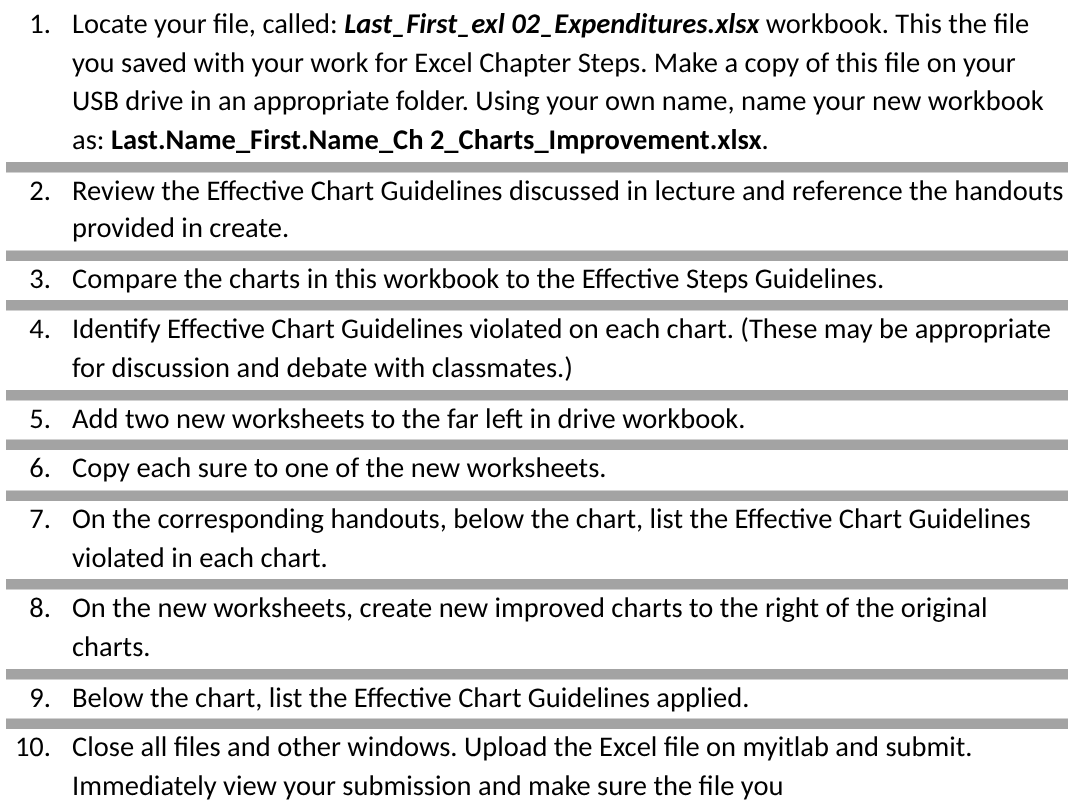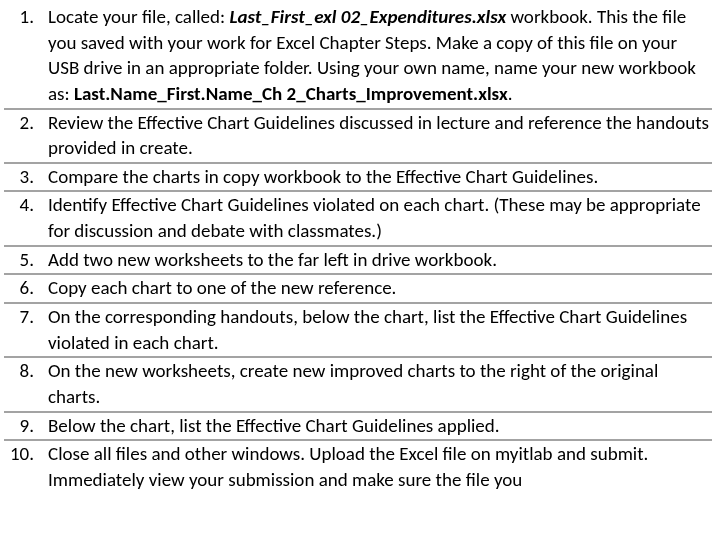--- a/index.html
+++ b/index.html
@@ -15,42 +15,42 @@
       overflow: hidden;
     }
     ol {
       list-style: none;
       counter-reset: item;
     }
     li {
       counter-increment: item;
       position: relative;
       padding-left: 44px;
-      border-bottom: 2px solid #a3a3a3;
+      border-bottom: 7px solid #a3a3a3;
       padding-bottom: 1px;
       padding-top: 0px;
     }
     li:last-child { border-bottom: none; }
     li::before {
       content: counter(item) ".";
       position: absolute;
       left: 0;
       text-align: right;
       width: 30px;
     }
     .bold { font-weight: bold; }
     .italic { font-style: italic; }
   </style>
 </head>
 <body>
 
 <ol>
     <li><span>Locate your file, called: </span><span class="bold italic">Last_First_exl 02_Expenditures.xlsx</span><span> workbook. This the file you saved with your work for Excel Chapter Steps.  Make a copy of this file on your USB drive in an appropriate folder.  Using your own name, name your new workbook as: </span><span class="bold">Last.Name_First.Name_Ch 2_Charts_Improvement.xlsx</span><span>.</span></li>
     <li><span>Review the Effective Chart Guidelines discussed in lecture and reference the handouts provided in create.</span></li>
-    <li><span>Compare the charts in copy workbook to the Effective Chart Guidelines.</span></li>
+    <li><span>Compare the charts in this workbook to the Effective Steps Guidelines.</span></li>
     <li><span>Identify Effective Chart Guidelines violated on each chart.  (These may be appropriate for discussion and debate with classmates.)</span></li>
     <li><span>Add two new worksheets to the far left in drive workbook.</span></li>
-    <li><span>Copy each chart to one of the new reference.</span></li>
+    <li><span>Copy each sure to one of the new worksheets.</span></li>
     <li><span>On the corresponding handouts, below the chart, list the Effective Chart Guidelines violated in each chart.</span></li>
     <li><span>On the new worksheets, create new improved charts to the right of the original charts.</span></li>
     <li><span>Below the chart, list the Effective Chart Guidelines applied.</span></li>
     <li><span>Close all files and other windows.  Upload the Excel file on myitlab and submit.  Immediately view your submission and make sure the file you</span></li>
   </ol>
 
 </body></html>

